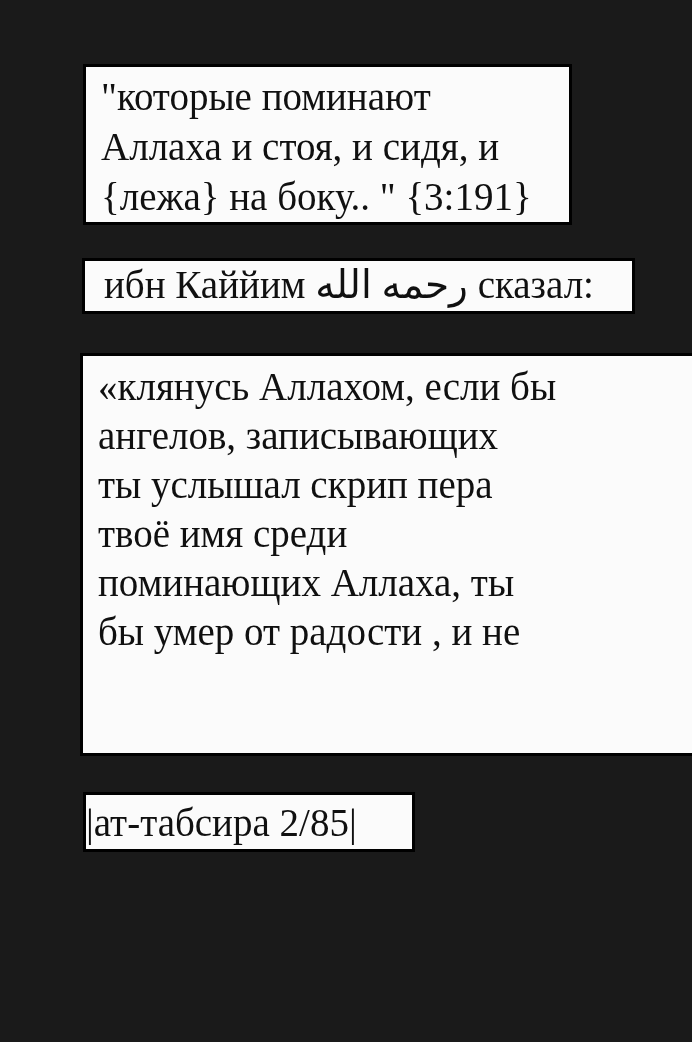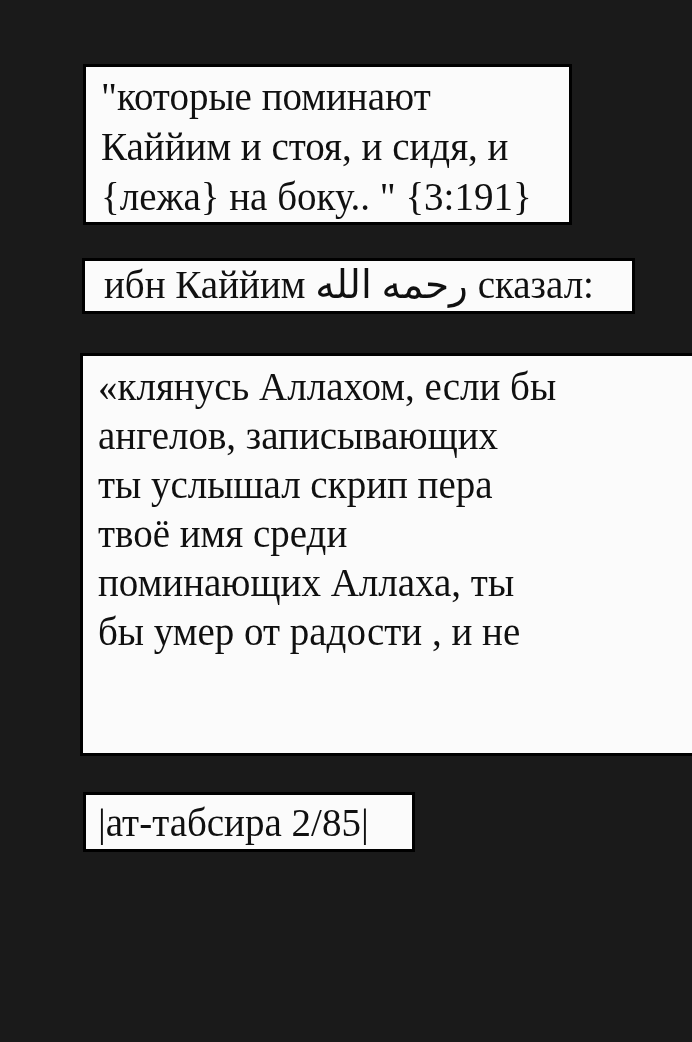--- a/index.html
+++ b/index.html
@@ -53,34 +53,34 @@
     height: 403px;
     padding: 6px 8px 0 15px;
     font-size: 39px;
     line-height: 49px;
   }
   .card-source {
     left: 83px;
     top: 792px;
     width: 332px;
     height: 60px;
-    padding: 0 8px 0 12px;
+    padding: 0 8px 0 0;
     font-size: 39px;
     display: flex;
     align-items: center;
   }
 </style>
 </head>
 <body>
 
 <div class="stage">
 
   <div class="card card-verse">
     <div class="line">"которые поминают</div>
-    <div class="line">Каййим и стоя, и сидя, и</div>
+    <div class="line">Аллаха и стоя, и сидя, и</div>
     <div class="line">{лежа} на боку.. " {3:191}</div>
   </div>
 
   <div class="card card-attribution">
     <span class="line">ибн Каййим رحمه الله сказал:</span>
   </div>
 
   <div class="card card-quote">
     <div class="line">«клянусь Аллахом, если бы</div>
     <div class="line">ангелов, записывающих</div>

